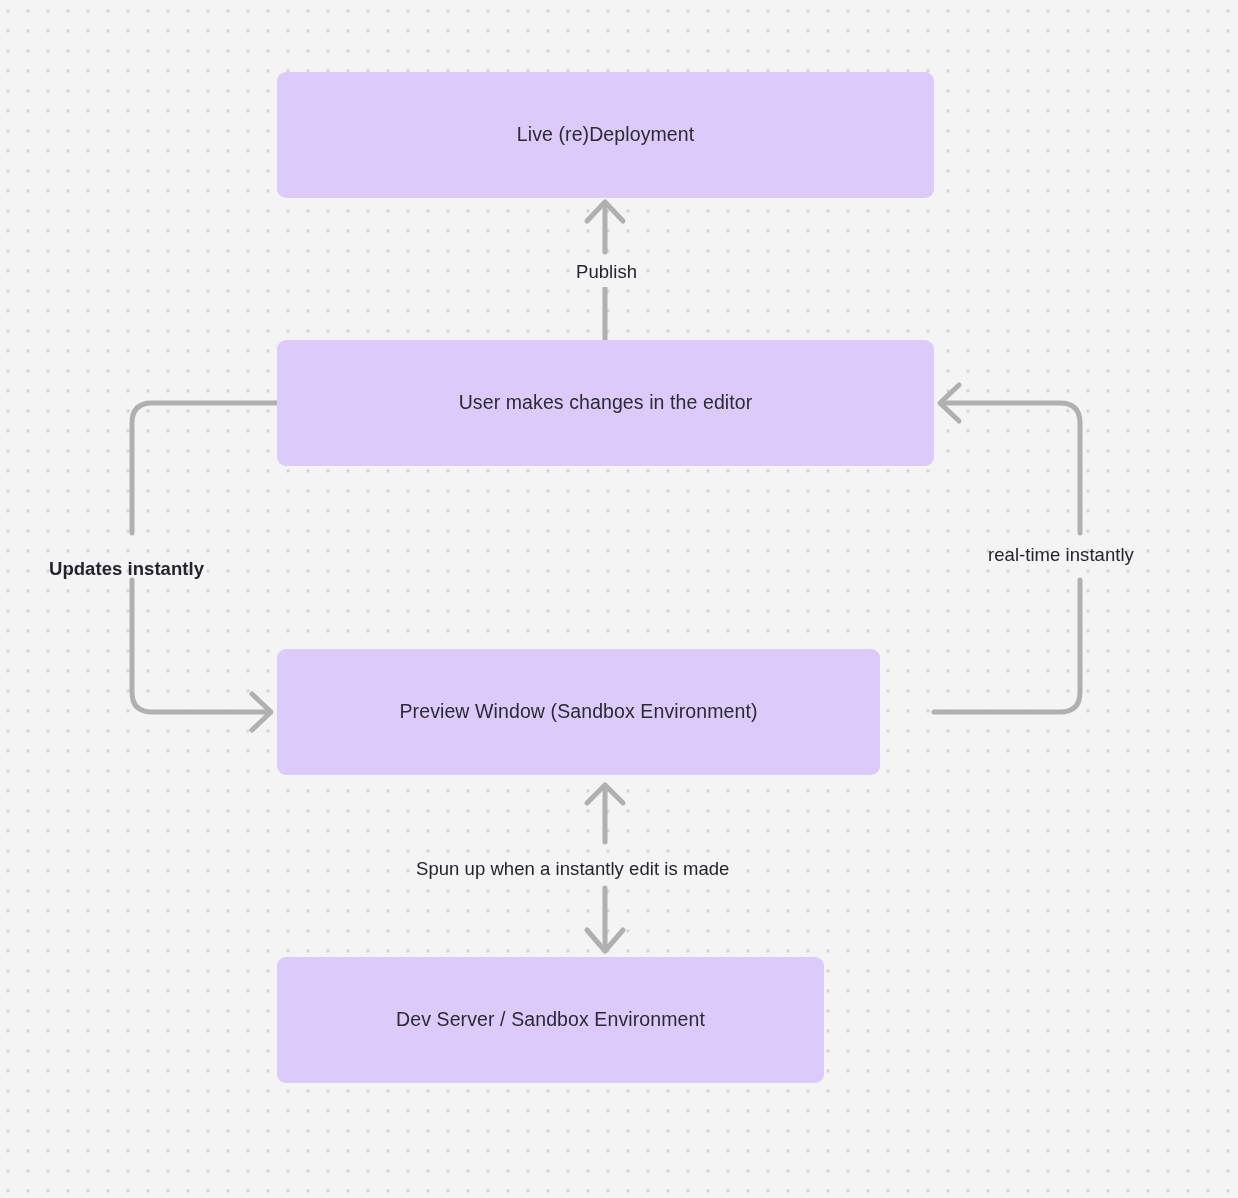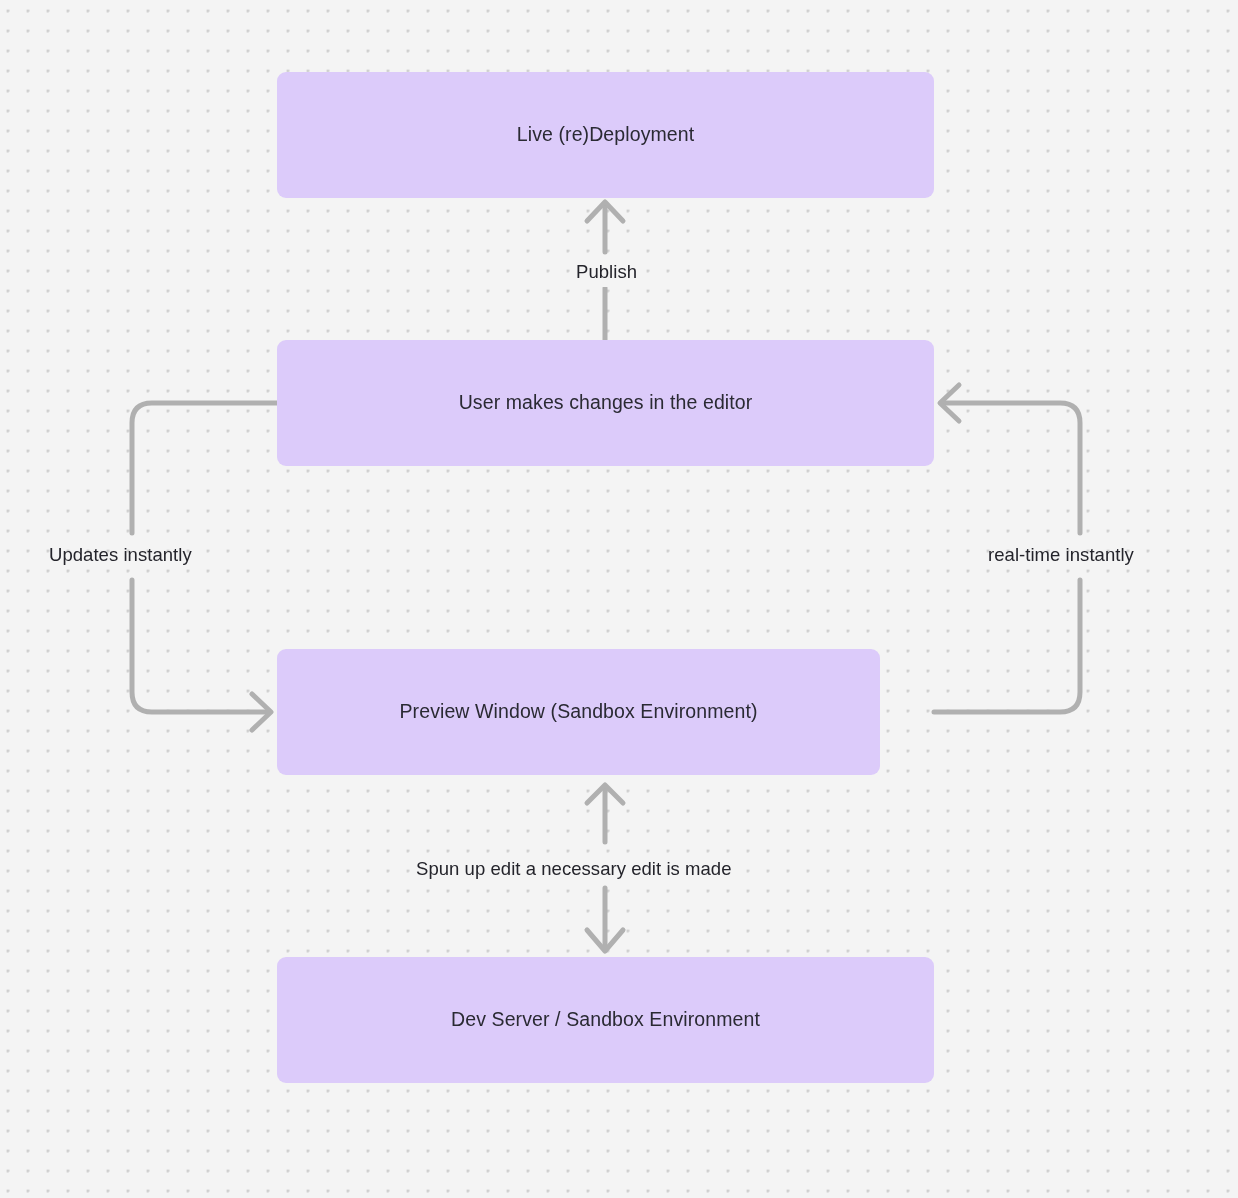--- a/index.html
+++ b/index.html
@@ -49,42 +49,42 @@
     letter-spacing: 0.1px;
     text-align: center;
     line-height: 1.3;
     padding: 6px 18px;
   }
 
   
   #node-live        { left: 277px; top: 72px;  width: 657px; height: 126px; }
   #node-editor      { left: 277px; top: 340px; width: 657px; height: 126px; }
   #node-preview     { left: 277px; top: 649px; width: 603px; height: 126px; }
-  #node-devserver   { left: 277px; top: 957px; width: 657px; height: 126px; }
+  #node-devserver   { left: 277px; top: 957px; width: 547px; height: 126px; }
 
   
   .edge-label {
     position: absolute;
     color: #24242b;
     font-size: 18.5px;
     font-weight: 400;
     letter-spacing: 0.05px;
     white-space: nowrap;
     line-height: 1;
   }
   .edge-label.plate {
     background: #f4f4f4;
     padding: 5px 6px;
   }
   .edge-label.clear {
     background: transparent;
   }
 
   #label-publish   { left: 570px;  top: 258px; }
-  #label-updates   { left: 49px;   top: 546px; }
+  #label-updates   { left: 49px;   top: 560px; font-weight: bold; }
   #label-realtime  { left: 988px;  top: 546px; }
   #label-spun      { left: 410px;  top: 855px; }
 </style>
 </head>
 <body>
 
 <div id="canvas">
 
   <svg id="edges" viewBox="0 0 1238 1198" width="1238" height="1198" aria-hidden="true">
     <defs></defs>
@@ -129,15 +129,15 @@
   <div class="node" id="node-devserver">
     <span>Dev Server / Sandbox Environment</span>
   </div>
 
   <div class="edge-label plate" id="label-publish">Publish</div>
 
   <div class="edge-label clear" id="label-updates">Updates instantly</div>
 
   <div class="edge-label clear" id="label-realtime">real-time instantly</div>
 
-  <div class="edge-label plate" id="label-spun">Spun up edit a necessary edit is made</div>
+  <div class="edge-label plate" id="label-spun">Spun up when a instantly edit is made</div>
 
 </div>
 
 </body></html>

